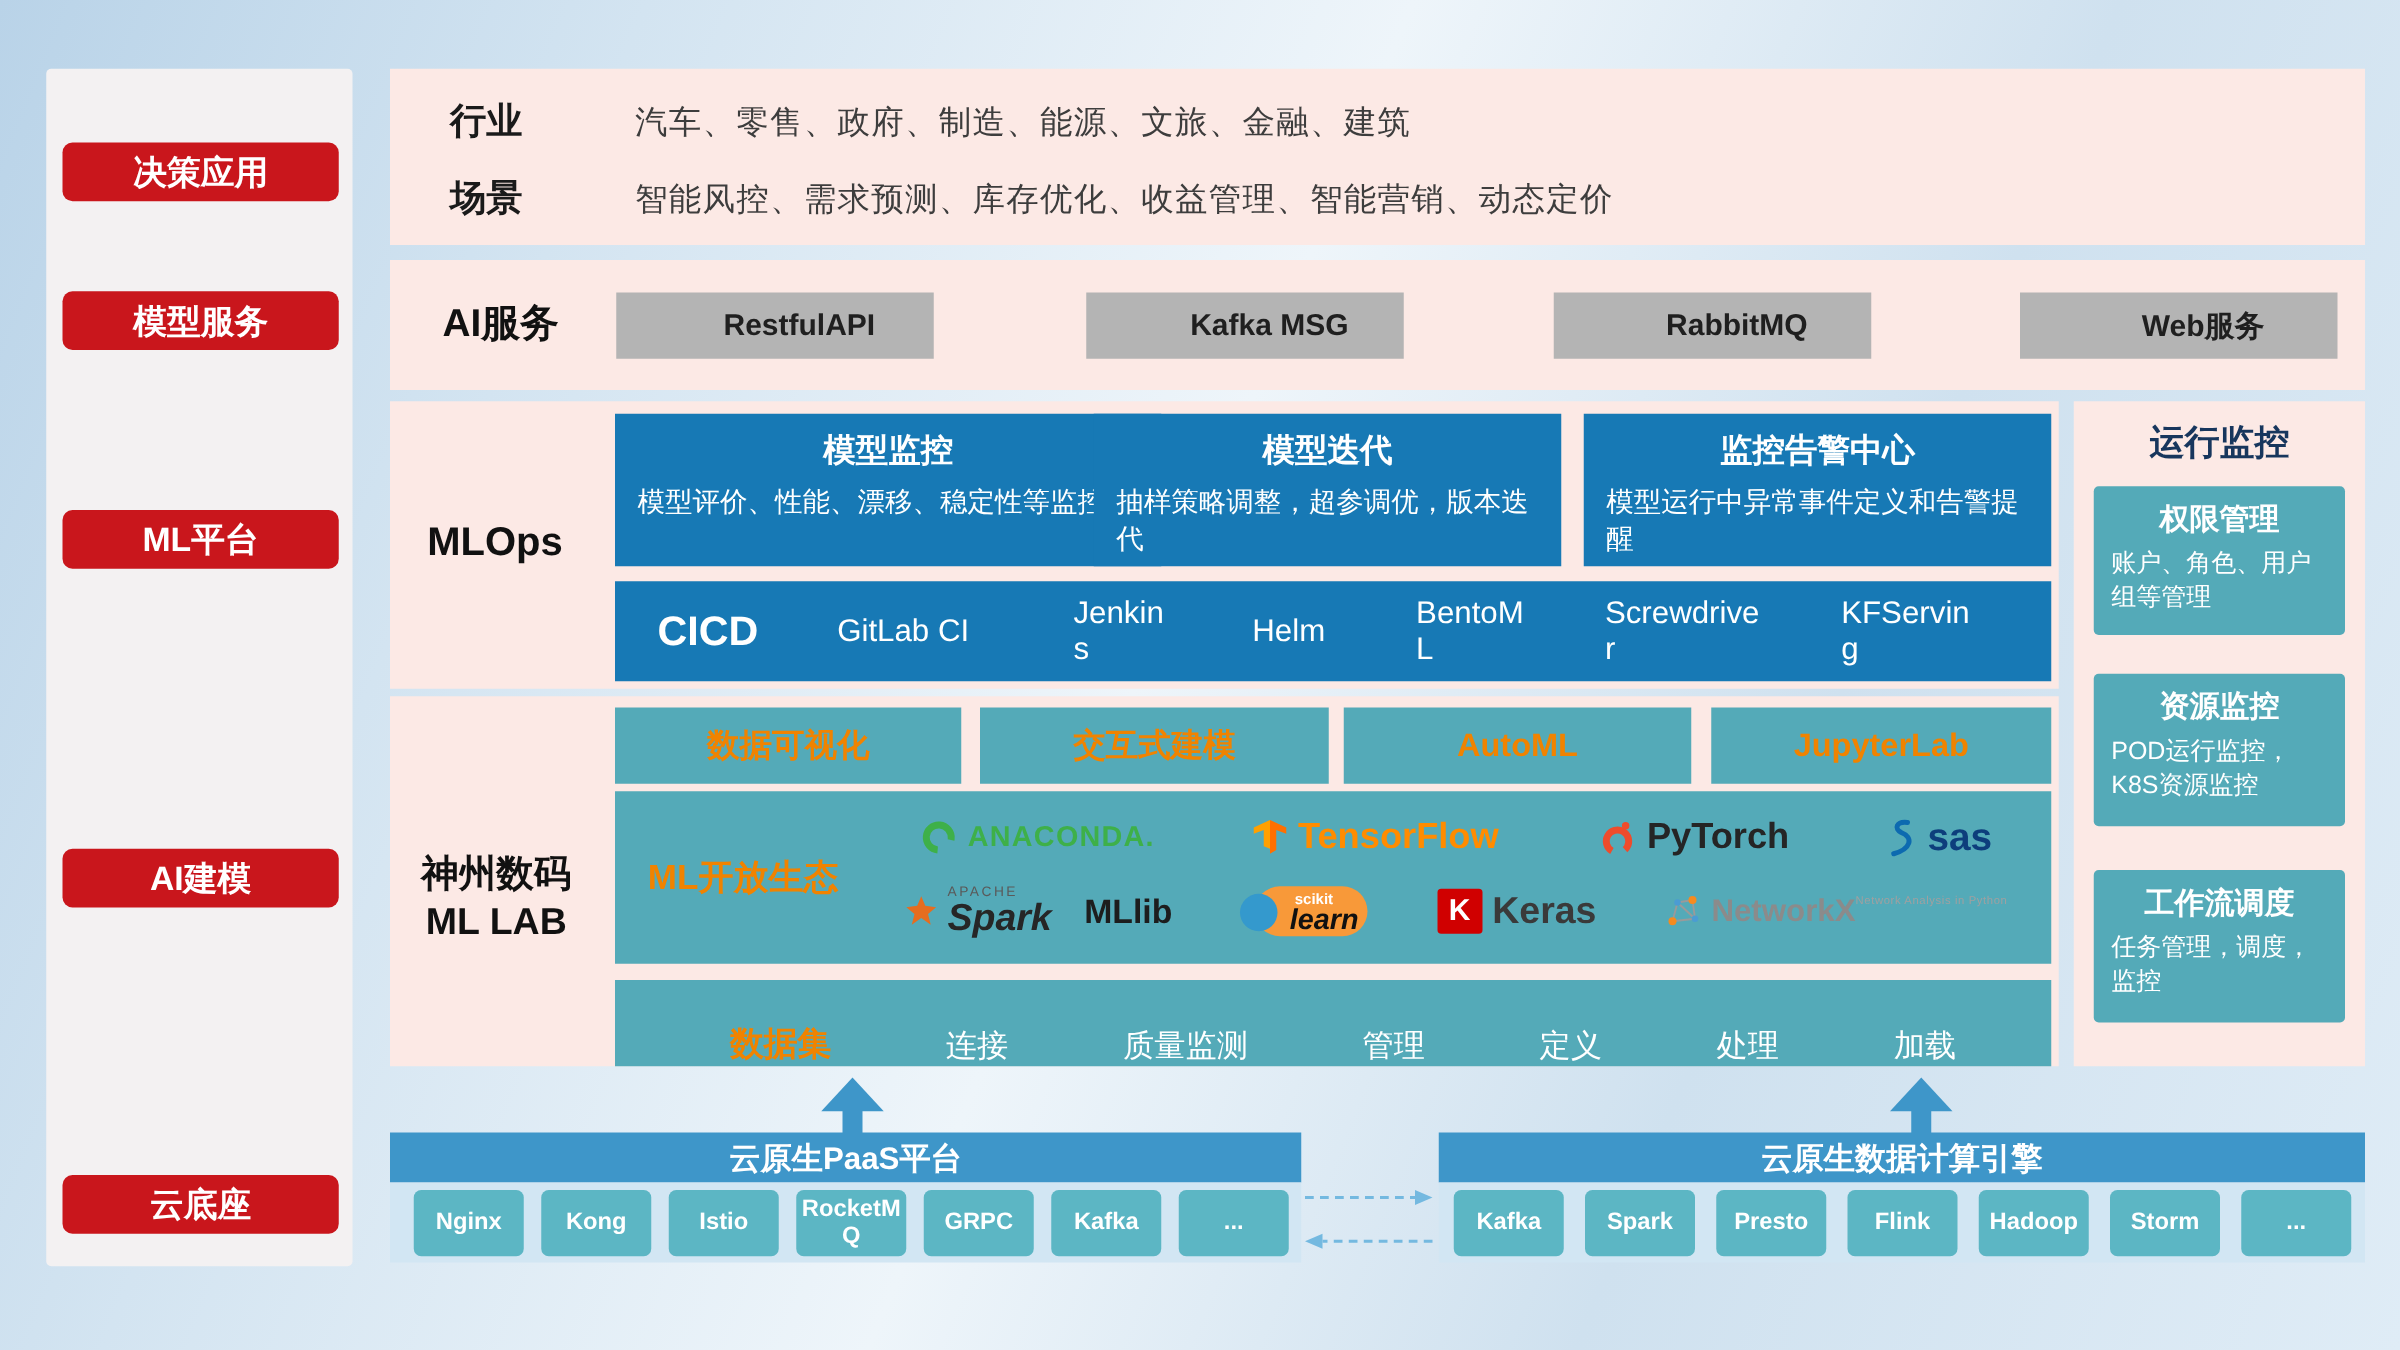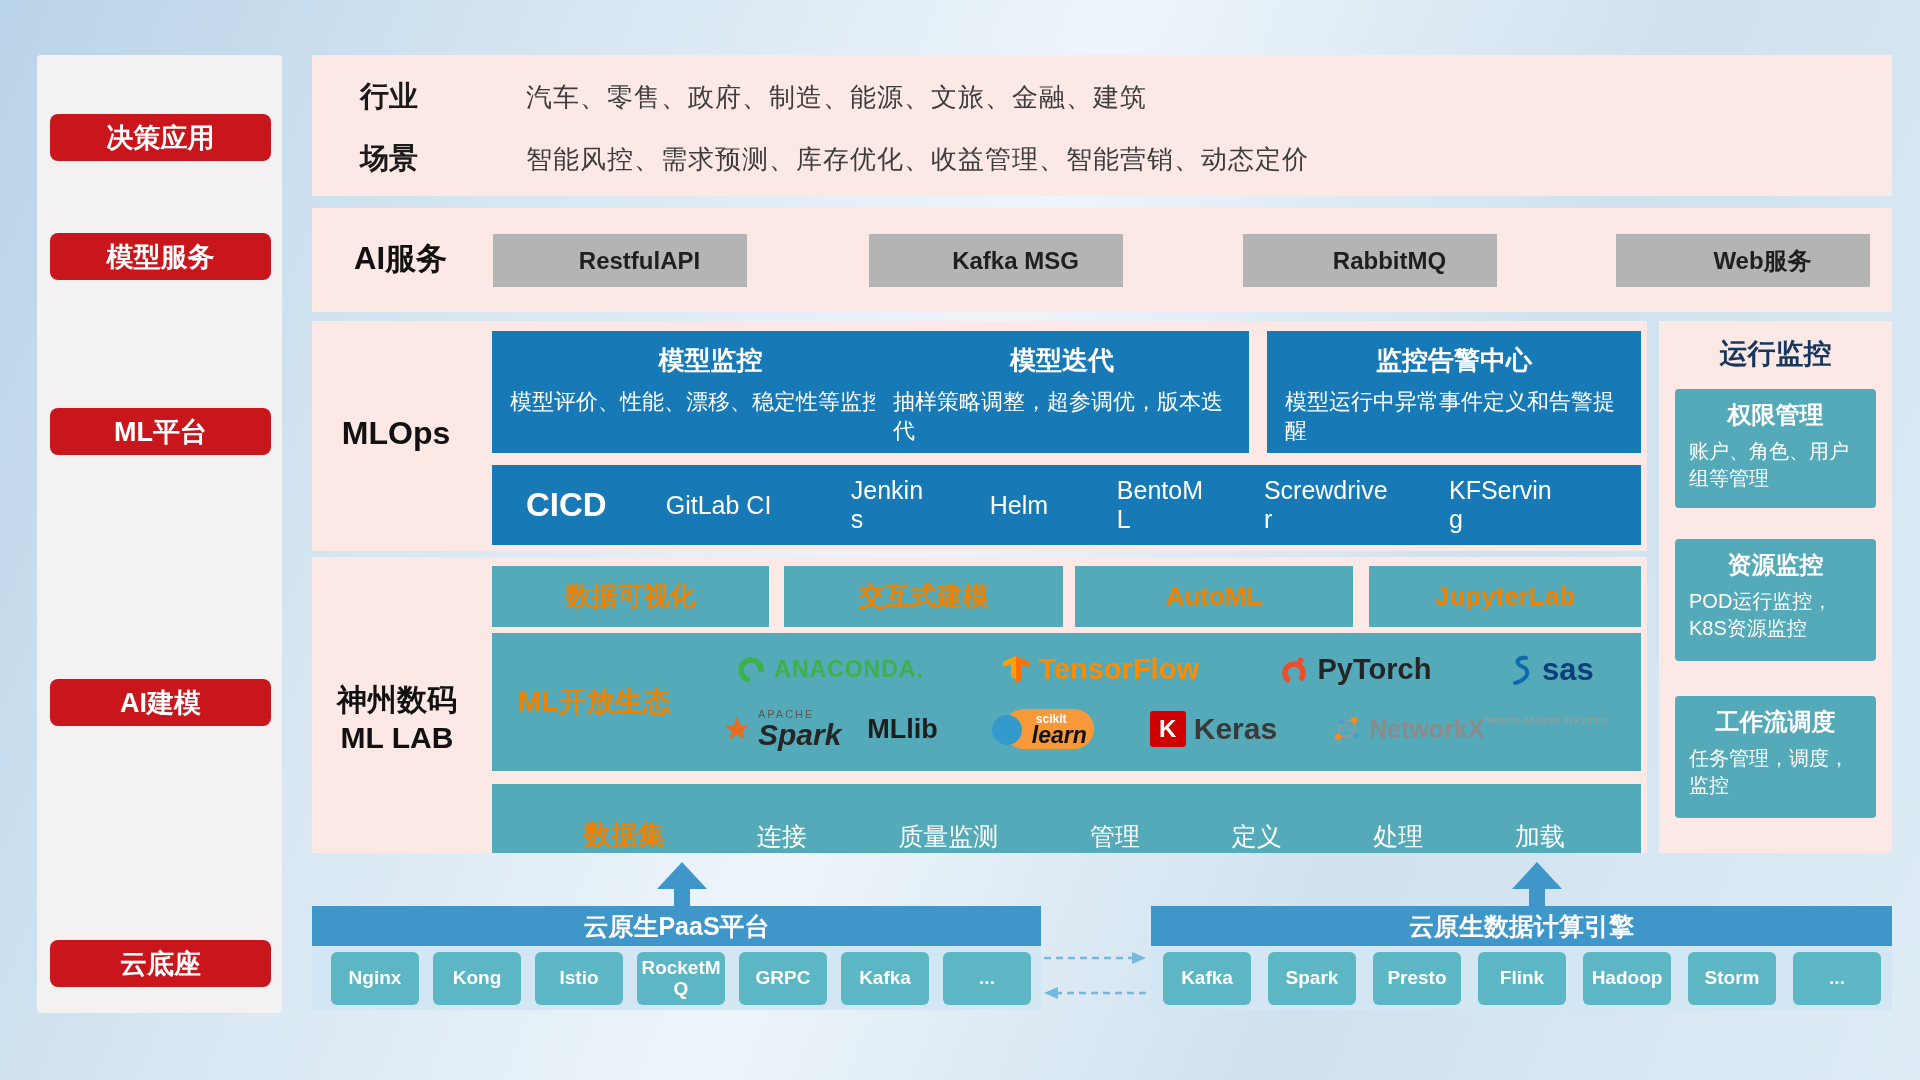--- a/index.html
+++ b/index.html
@@ -11,35 +11,35 @@
              background: #f3f1f2; border-radius: 4px; }
   .red-btn { position: absolute; left: 13px; width: 221px; height: 47px; background: #c9161c;
              border-radius: 8px; color: #fff; font-size: 27px; font-weight: bold;
              display: flex; align-items: center; justify-content: center; cursor: pointer; }
 
   .band { position: absolute; background: #fce9e5; }
 
   
   .b1-row { position: absolute; left: 48px; display: flex; align-items: center; height: 40px; }
   .row-label { font-size: 29px; font-weight: bold; color: #1a1a1a; width: 96px; }
-  .row-text  { font-size: 26px; color: #3d3d3d; letter-spacing: 1px; margin-left: 70px; white-space: nowrap; }
+  .row-text  { font-size: 26px; color: #3d3d3d; letter-spacing: 1px; margin-left: 52px; white-space: nowrap; }
 
   
   .b2-label { position: absolute; left: 42px; top: 30px; font-size: 31px; font-weight: bold; color: #111; }
   .gray-btn { position: absolute; top: 26px; width: 254px; height: 53px; background: #b4b4b4;
               color: #1f1f1f; font-size: 24px; font-weight: bold;
               display: flex; align-items: center; justify-content: center; cursor: pointer; padding-left: 39px; }
 
   
   .section-label { position: absolute; font-weight: bold; color: #111; text-align: center; }
   .blue-card { position: absolute; top: 10px; height: 122px; background: #1779b5; color: #fff; padding: 12px 18px 0; }
   .blue-card .t { text-align: center; font-size: 26px; font-weight: bold; }
   .blue-card .d { margin-top: 9px; font-size: 22px; line-height: 29px; text-align: left; }
   .cicd-bar { position: absolute; left: 180px; top: 144px; width: 1149px; height: 80px; background: #1779b5;
-              color: #fff; display: flex; align-items: center; justify-content: space-between; padding: 0 88px 0 34px; }
+              color: #fff; display: flex; align-items: center; justify-content: space-between; padding: 0 64px 0 34px; }
   .cicd-label { font-size: 33px; font-weight: bold; }
   .cicd-item { font-size: 25px; word-break: break-all; line-height: 1.15; }
   .ci-0{width:126px} .ci-1{width:80px} .ci-2{width:68px} .ci-3{width:88px} .ci-4{width:126px} .ci-5{width:104px}
 
   
   .teal-btn { position: absolute; top: 9px; height: 61px; background: #54aab8; color: #f08300;
               font-size: 26px; font-weight: bold; display: flex; align-items: center; justify-content: center; cursor: pointer; }
   .eco-box { position: absolute; left: 180px; top: 76px; width: 1149px; height: 138px; background: #54aab8; display: flex; }
   .eco-label { width: 205px; display: flex; align-items: center; justify-content: center;
                color: #f08300; font-size: 28px; font-weight: bold; }

